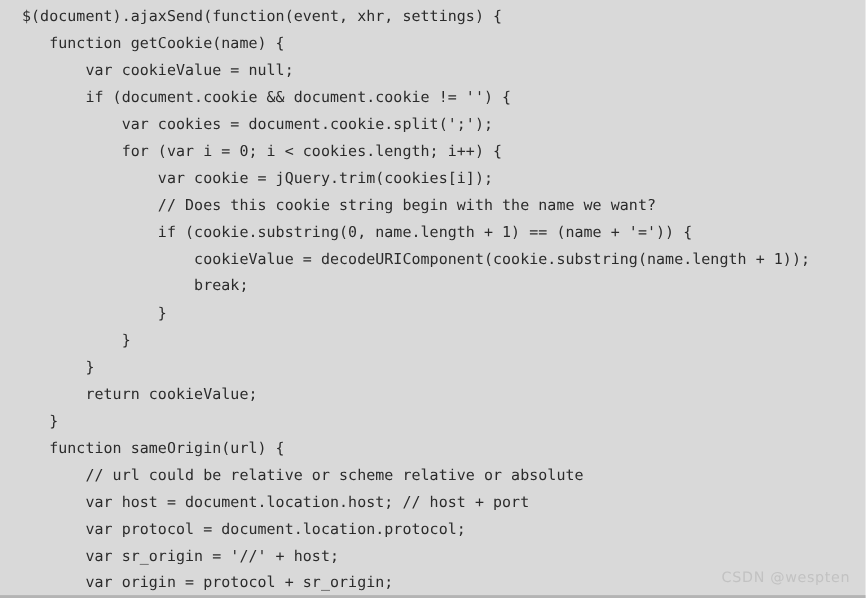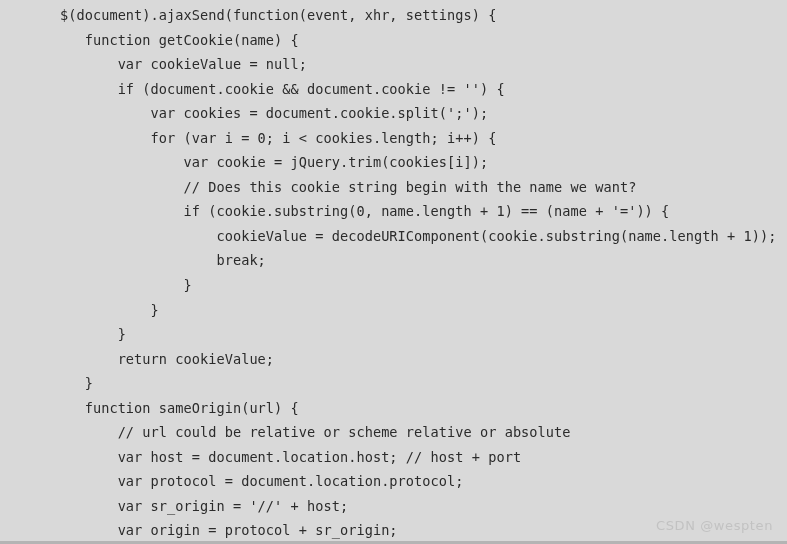--- a/index.html
+++ b/index.html
@@ -29,21 +29,20 @@
     color: #2b2b2b;
     white-space: pre;
     letter-spacing: 0.05px;
     -webkit-font-smoothing: antialiased;
   }
   .code-line {
     display: block;
     height: 24.55px;
     white-space: pre;
     padding-left: 20px;
-    margin-left: 40px;
   }
   .watermark {
     position: absolute;
     right: 14px;
     bottom: 8px;
     font-family: "DejaVu Sans", "Liberation Sans", sans-serif;
     font-size: 13px;
     color: #c2c2c2;
     letter-spacing: 0.6px;
     user-select: none;

